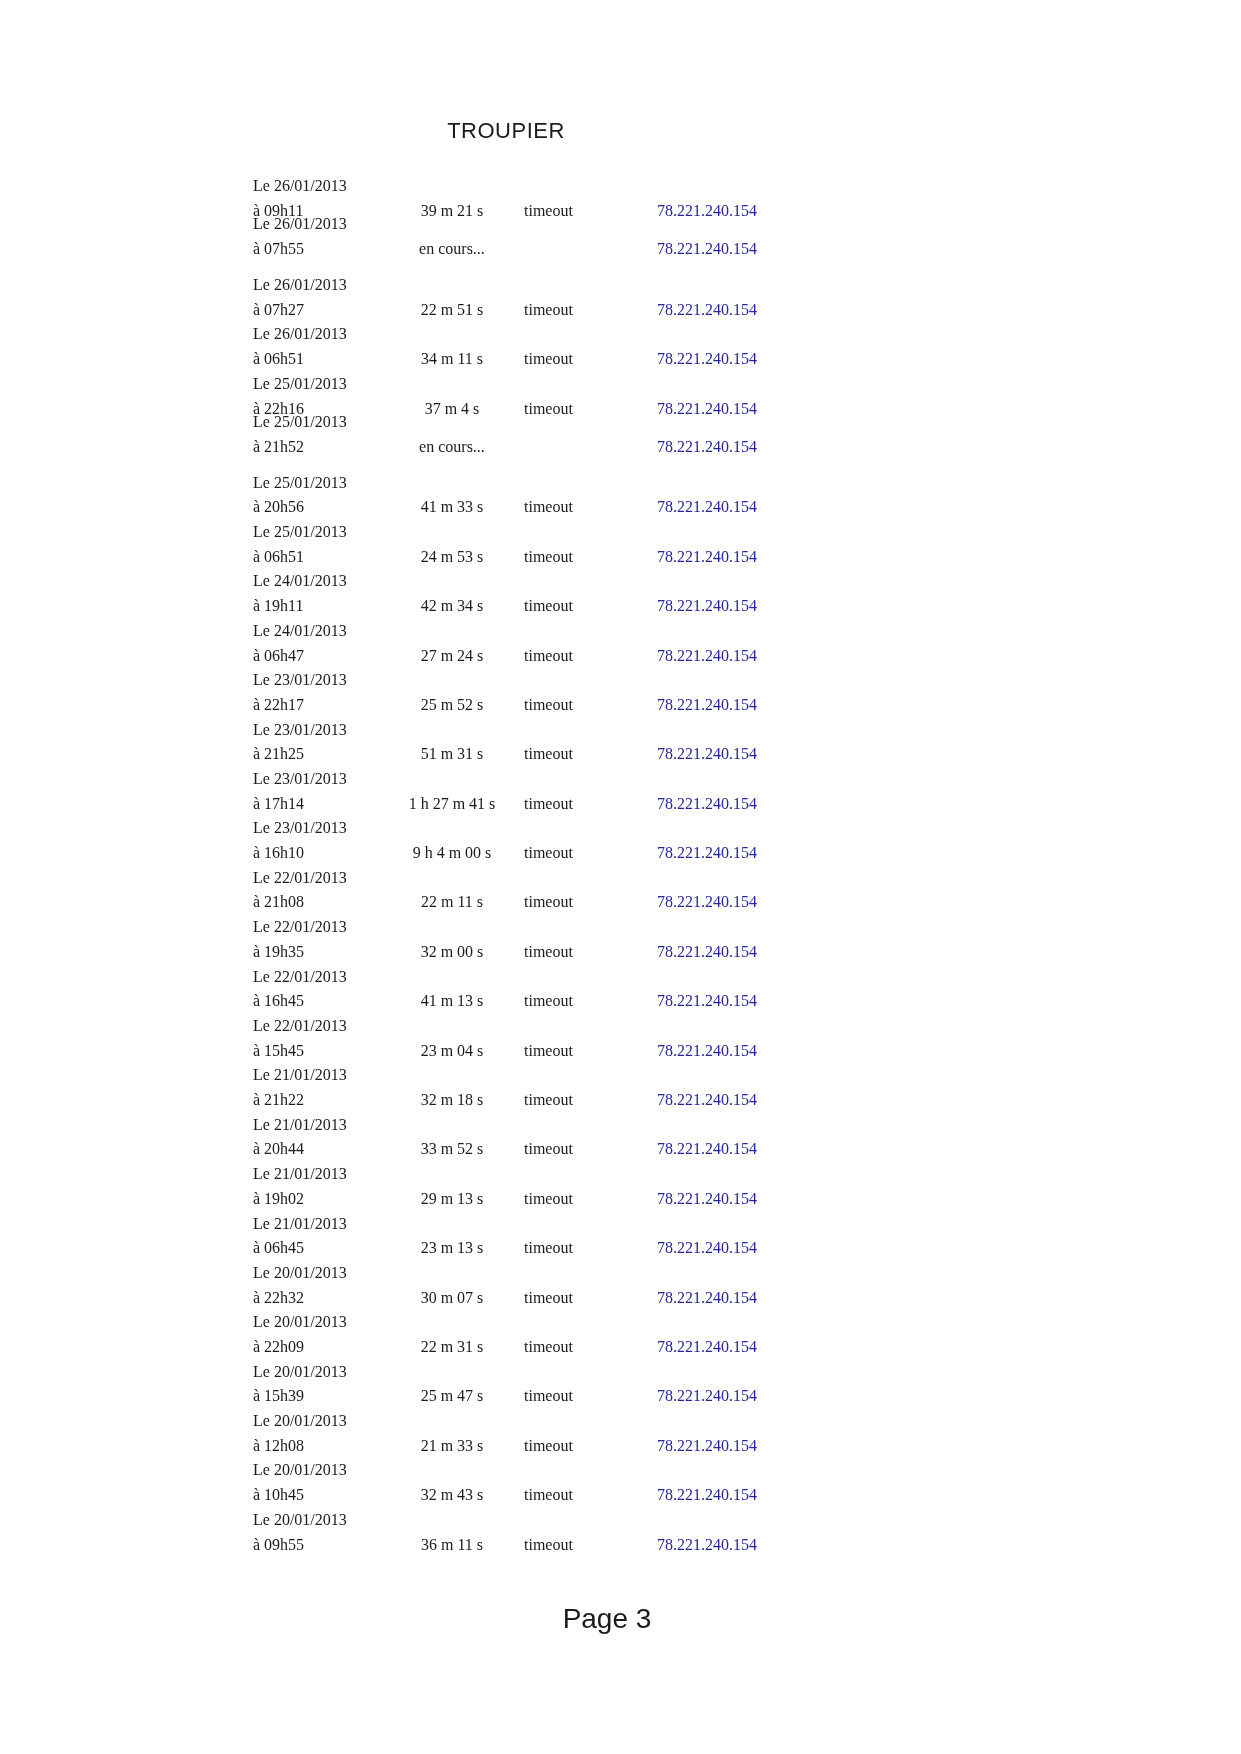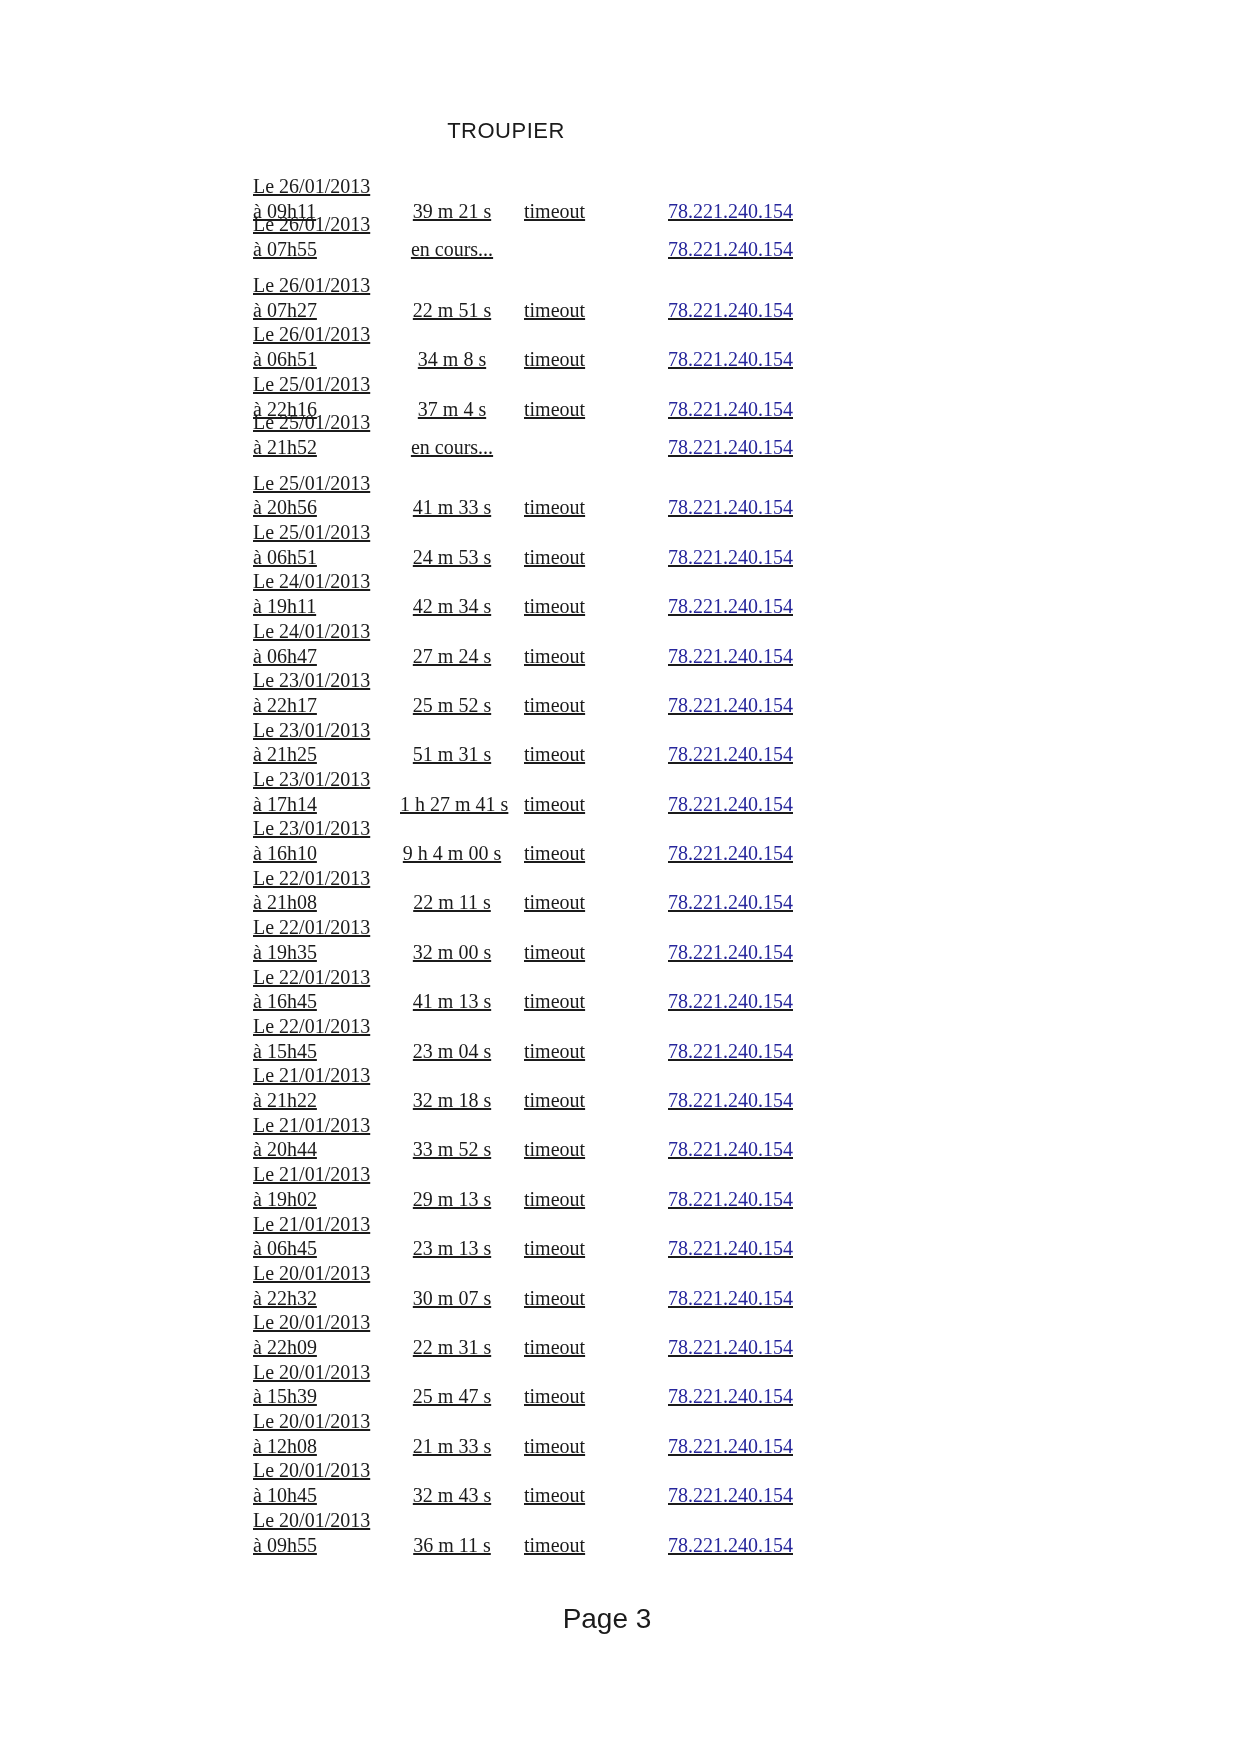--- a/index.html
+++ b/index.html
@@ -27,35 +27,34 @@
     font-size:22px;
     line-height:26px;
     letter-spacing:0.5px;
     color:var(--text-color);
   }
   .sessions{
     position:absolute;
     top:163px;
     left:253px;
     font-family:"Liberation Serif", serif;
-    font-size:20px;
+    font-size:16px;
     line-height:24.7px;
     color:var(--text-color);
-    text-decoration:underline;
   }
   .session-row{
     display:grid;
     grid-template-columns:147px 104px 120px 180px;
     height:49.4px;
     align-items:end;
   }
   .cell-date div{white-space:nowrap;}
   .cell-duration{text-align:center;white-space:nowrap;}
   .cell-status{padding-left:20px;white-space:nowrap;margin-top:36px;}
-  .cell-ip{padding-left:33px;white-space:nowrap;text-align:center;}
+  .cell-ip{padding-left:33px;white-space:nowrap;}
   .ip-link{
     color:var(--ip-link);
     text-decoration:none;
     cursor:pointer;
   }
   .doc-footer{
     position:absolute;
     top:1606px;
     left:487px;
     width:240px;
@@ -108,21 +107,21 @@
     <div class="cell-ip">
       <span class="ip-link">78.221.240.154</span>
     </div>
   </div>
 
   <div class="session-row">
     <div class="cell-date">
       <div>Le 26/01/2013</div>
       <div>à 06h51</div>
     </div>
-    <div class="cell-duration">34 m 8 s</div>
+    <div class="cell-duration">34 m 11 s</div>
     <div class="cell-status">timeout</div>
     <div class="cell-ip">
       <span class="ip-link">78.221.240.154</span>
     </div>
   </div>
 
   <div class="session-row">
     <div class="cell-date">
       <div>Le 25/01/2013</div>
       <div>à 22h16</div>

